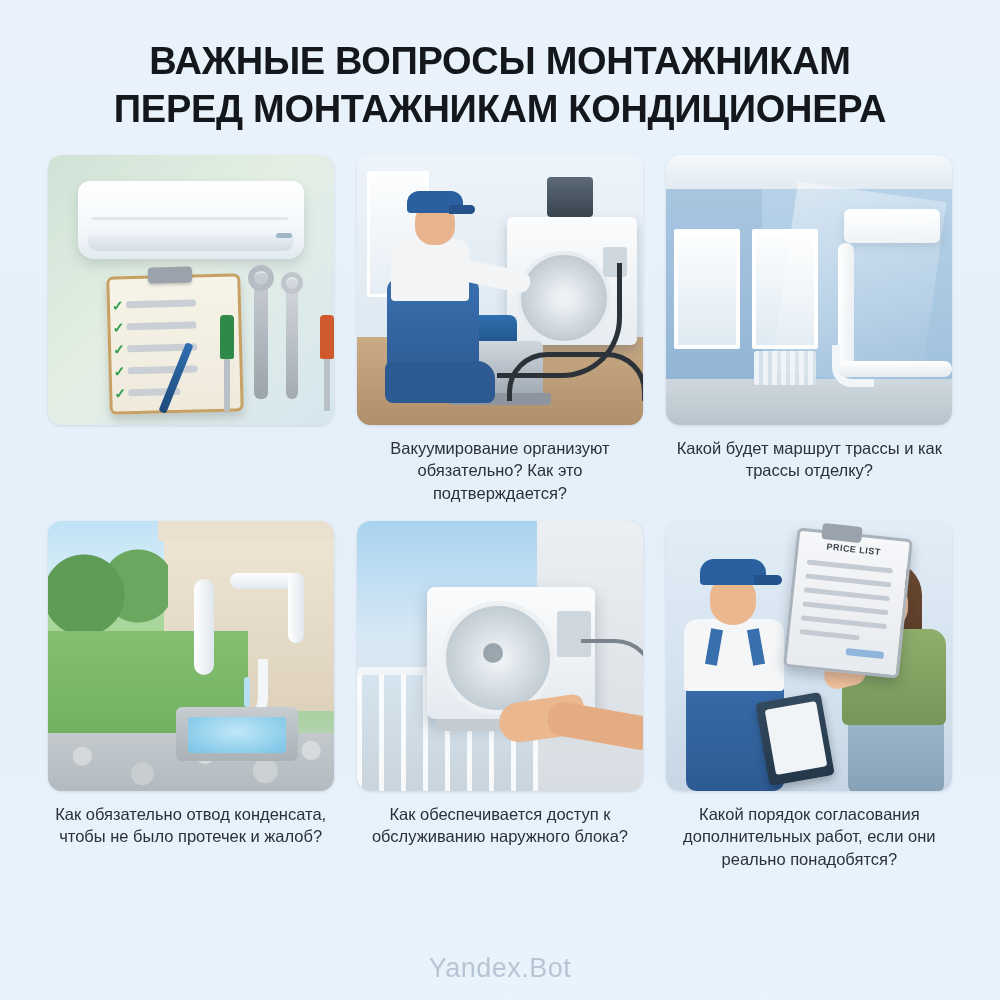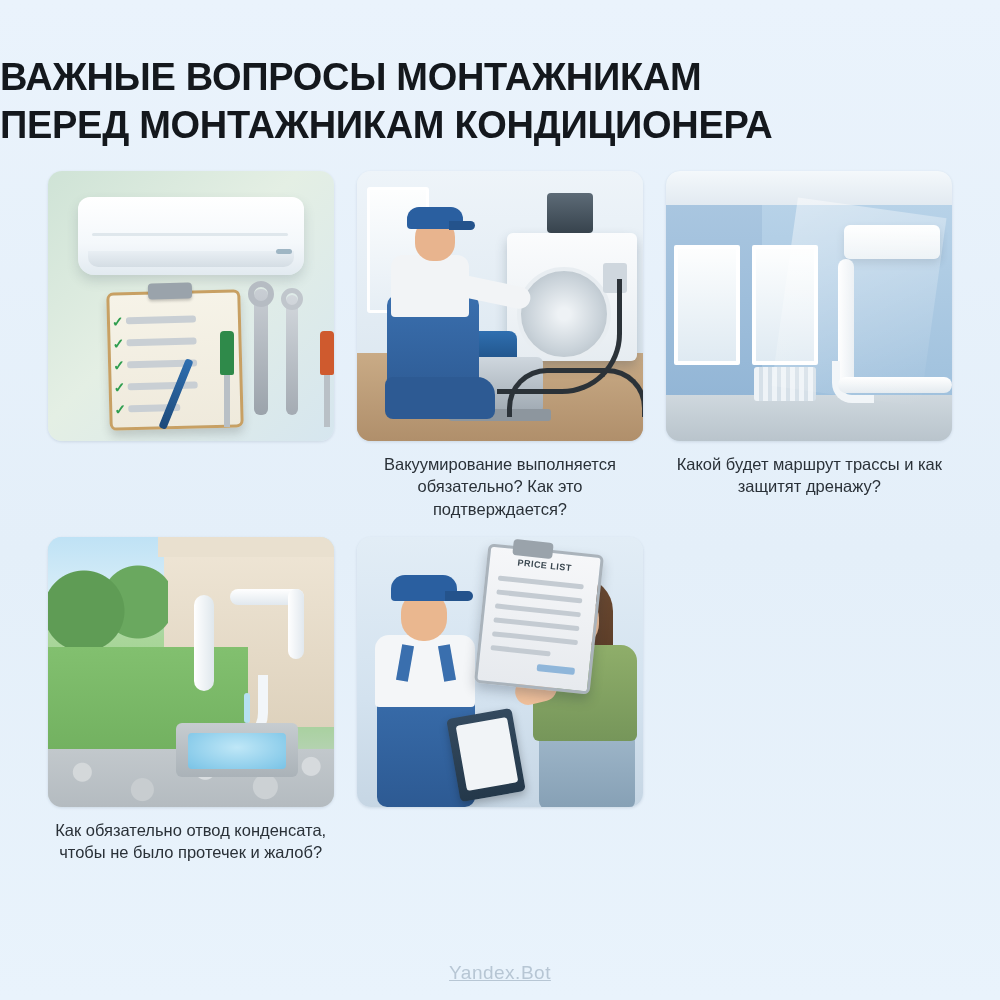--- a/index.html
+++ b/index.html
@@ -15,22 +15,22 @@
   }
   .page {
     position: relative;
     width: 1000px;
     height: 1000px;
     background: linear-gradient(180deg, #eaf3fc 0%, #e4eff9 55%, #e9f3fc 100%);
     box-sizing: border-box;
     padding: 0;
   }
   .title {
-    text-align: left;
-    padding-top: 54px;
+    text-align: center;
+    padding-top: 38px;
     color: #14181d;
     font-weight: bold;
     font-size: 38px;
     line-height: 1.25;
     letter-spacing: -0.3px;
   }
   .title .l2 { display: block; }
 
   .grid {
     margin: 22px auto 0 auto;
@@ -196,24 +196,23 @@
   .c6 .sweater { left: 176px; top: 108px; width: 104px; height: 96px; background: linear-gradient(180deg,#8fae6a,#76965a); border-radius: 16px 16px 6px 6px;}
   .c6 .jeans { left: 182px; top: 196px; width: 96px; height: 76px; background: linear-gradient(180deg,#9eb6c9,#86a0b5); border-radius: 8px;}
   .c6 .hand2 { left: 158px; top: 140px; width: 42px; height: 26px; background:#f0c09b; border-radius: 14px; transform: rotate(-14deg);}
 
   .footer {
     position: absolute;
     left: 0; right: 0; bottom: 16px;
     text-align: center;
   }
   .brand {
-    font-size: 19px;
+    font-size: 27px;
     color: #b7c6d4;
     letter-spacing: 0.5px;
-    text-decoration: underline;
   }
   .url {
     margin-top: 6px;
     font-size: 15px;
     color: #b7c6d4;
   }
 </style>
 </head>
 <body>
 
@@ -272,39 +271,39 @@
         <div class="abs overalls"></div>
         <div class="abs shirt"></div>
         <div class="abs leg"></div>
         <div class="abs arm"></div>
         <div class="abs head round"></div>
         <div class="abs cap"></div>
         <div class="abs cappeak"></div>
         <div class="abs hose"></div>
         <div class="abs hose2"></div>
       </div>
-      <div class="caption">Вакуумирование выполняется обязательно? Как это подтверждается?</div>
+      <div class="caption">Вакуумирование организуют обязательно? Как это подтверждается?</div>
     </div>
 
     <div class="cell">
       <div class="thumb c3">
         <div class="abs wallL"></div>
         <div class="abs wallR"></div>
         <div class="abs ceil"></div>
         <div class="abs floor"></div>
         <div class="abs win1"></div>
         <div class="abs win2"></div>
         <div class="abs rad"></div>
         <div class="abs ac3"></div>
         <div class="abs pipeV"></div>
         <div class="abs pipeC"></div>
         <div class="abs pipeH"></div>
         <div class="abs sun"></div>
       </div>
-      <div class="caption">Какой будет маршрут трассы и как защитят дренажу?</div>
+      <div class="caption">Какой будет маршрут трассы и как трассы отделку?</div>
     </div>
 
     <div class="cell">
       <div class="thumb c4">
         <div class="abs sky"></div>
         <div class="abs house"></div>
         <div class="abs eave"></div>
         <div class="abs trees"></div>
         <div class="abs grass"></div>
         <div class="abs gravel"></div>
@@ -312,20 +311,37 @@
         <div class="abs pipeTop2"></div>
         <div class="abs pipeD"></div>
         <div class="abs pipeBend"></div>
         <div class="abs basin"></div>
         <div class="abs water"></div>
         <div class="abs drip"></div>
       </div>
       <div class="caption">Как обязательно отвод конденсата, чтобы не было протечек и жалоб?</div>
     </div>
 
+    <div class="cell">
+      <div class="thumb c5">
+        <div class="abs sky"></div>
+        <div class="abs wall"></div>
+        <div class="abs rail"></div>
+        <div class="abs railTop"></div>
+        <div class="abs unit"></div>
+        <div class="abs grille round"></div>
+        <div class="abs hub round"></div>
+        <div class="abs side"></div>
+        <div class="abs legs"></div>
+        <div class="abs cable"></div>
+        <div class="abs hand"></div>
+        <div class="abs arm"></div>
+      </div>
+      <div class="caption">Как обеспечивается доступ к обслуживанию наружного блока?</div>
+    </div>
 
     <div class="cell">
       <div class="thumb c6">
         <div class="abs ovr1"></div>
         <div class="abs shirt1"></div>
         <div class="abs strap1"></div>
         <div class="abs strap2"></div>
         <div class="abs head1 round"></div>
         <div class="abs cap1"></div>
         <div class="abs peak1"></div>
@@ -341,20 +357,21 @@
           <div class="prow" style="left:10px;top:28px;width:86px"></div>
           <div class="prow" style="left:10px;top:42px;width:86px"></div>
           <div class="prow" style="left:10px;top:56px;width:86px"></div>
           <div class="prow" style="left:10px;top:70px;width:86px"></div>
           <div class="prow" style="left:10px;top:84px;width:86px"></div>
           <div class="prow" style="left:10px;top:98px;width:60px"></div>
           <div class="prow" style="left:58px;top:112px;width:38px;height:7px;background:#8fb6da"></div>
         </div>
         <div class="abs priceclip"></div>
       </div>
+      <div class="caption">Какой порядок согласования дополнительных работ, если они реально понадобятся?</div>
     </div>
 
   </div>
 
   <div class="footer">
     <div class="brand">Yandex.Bot</div>
   </div>
 
 </div>
 

